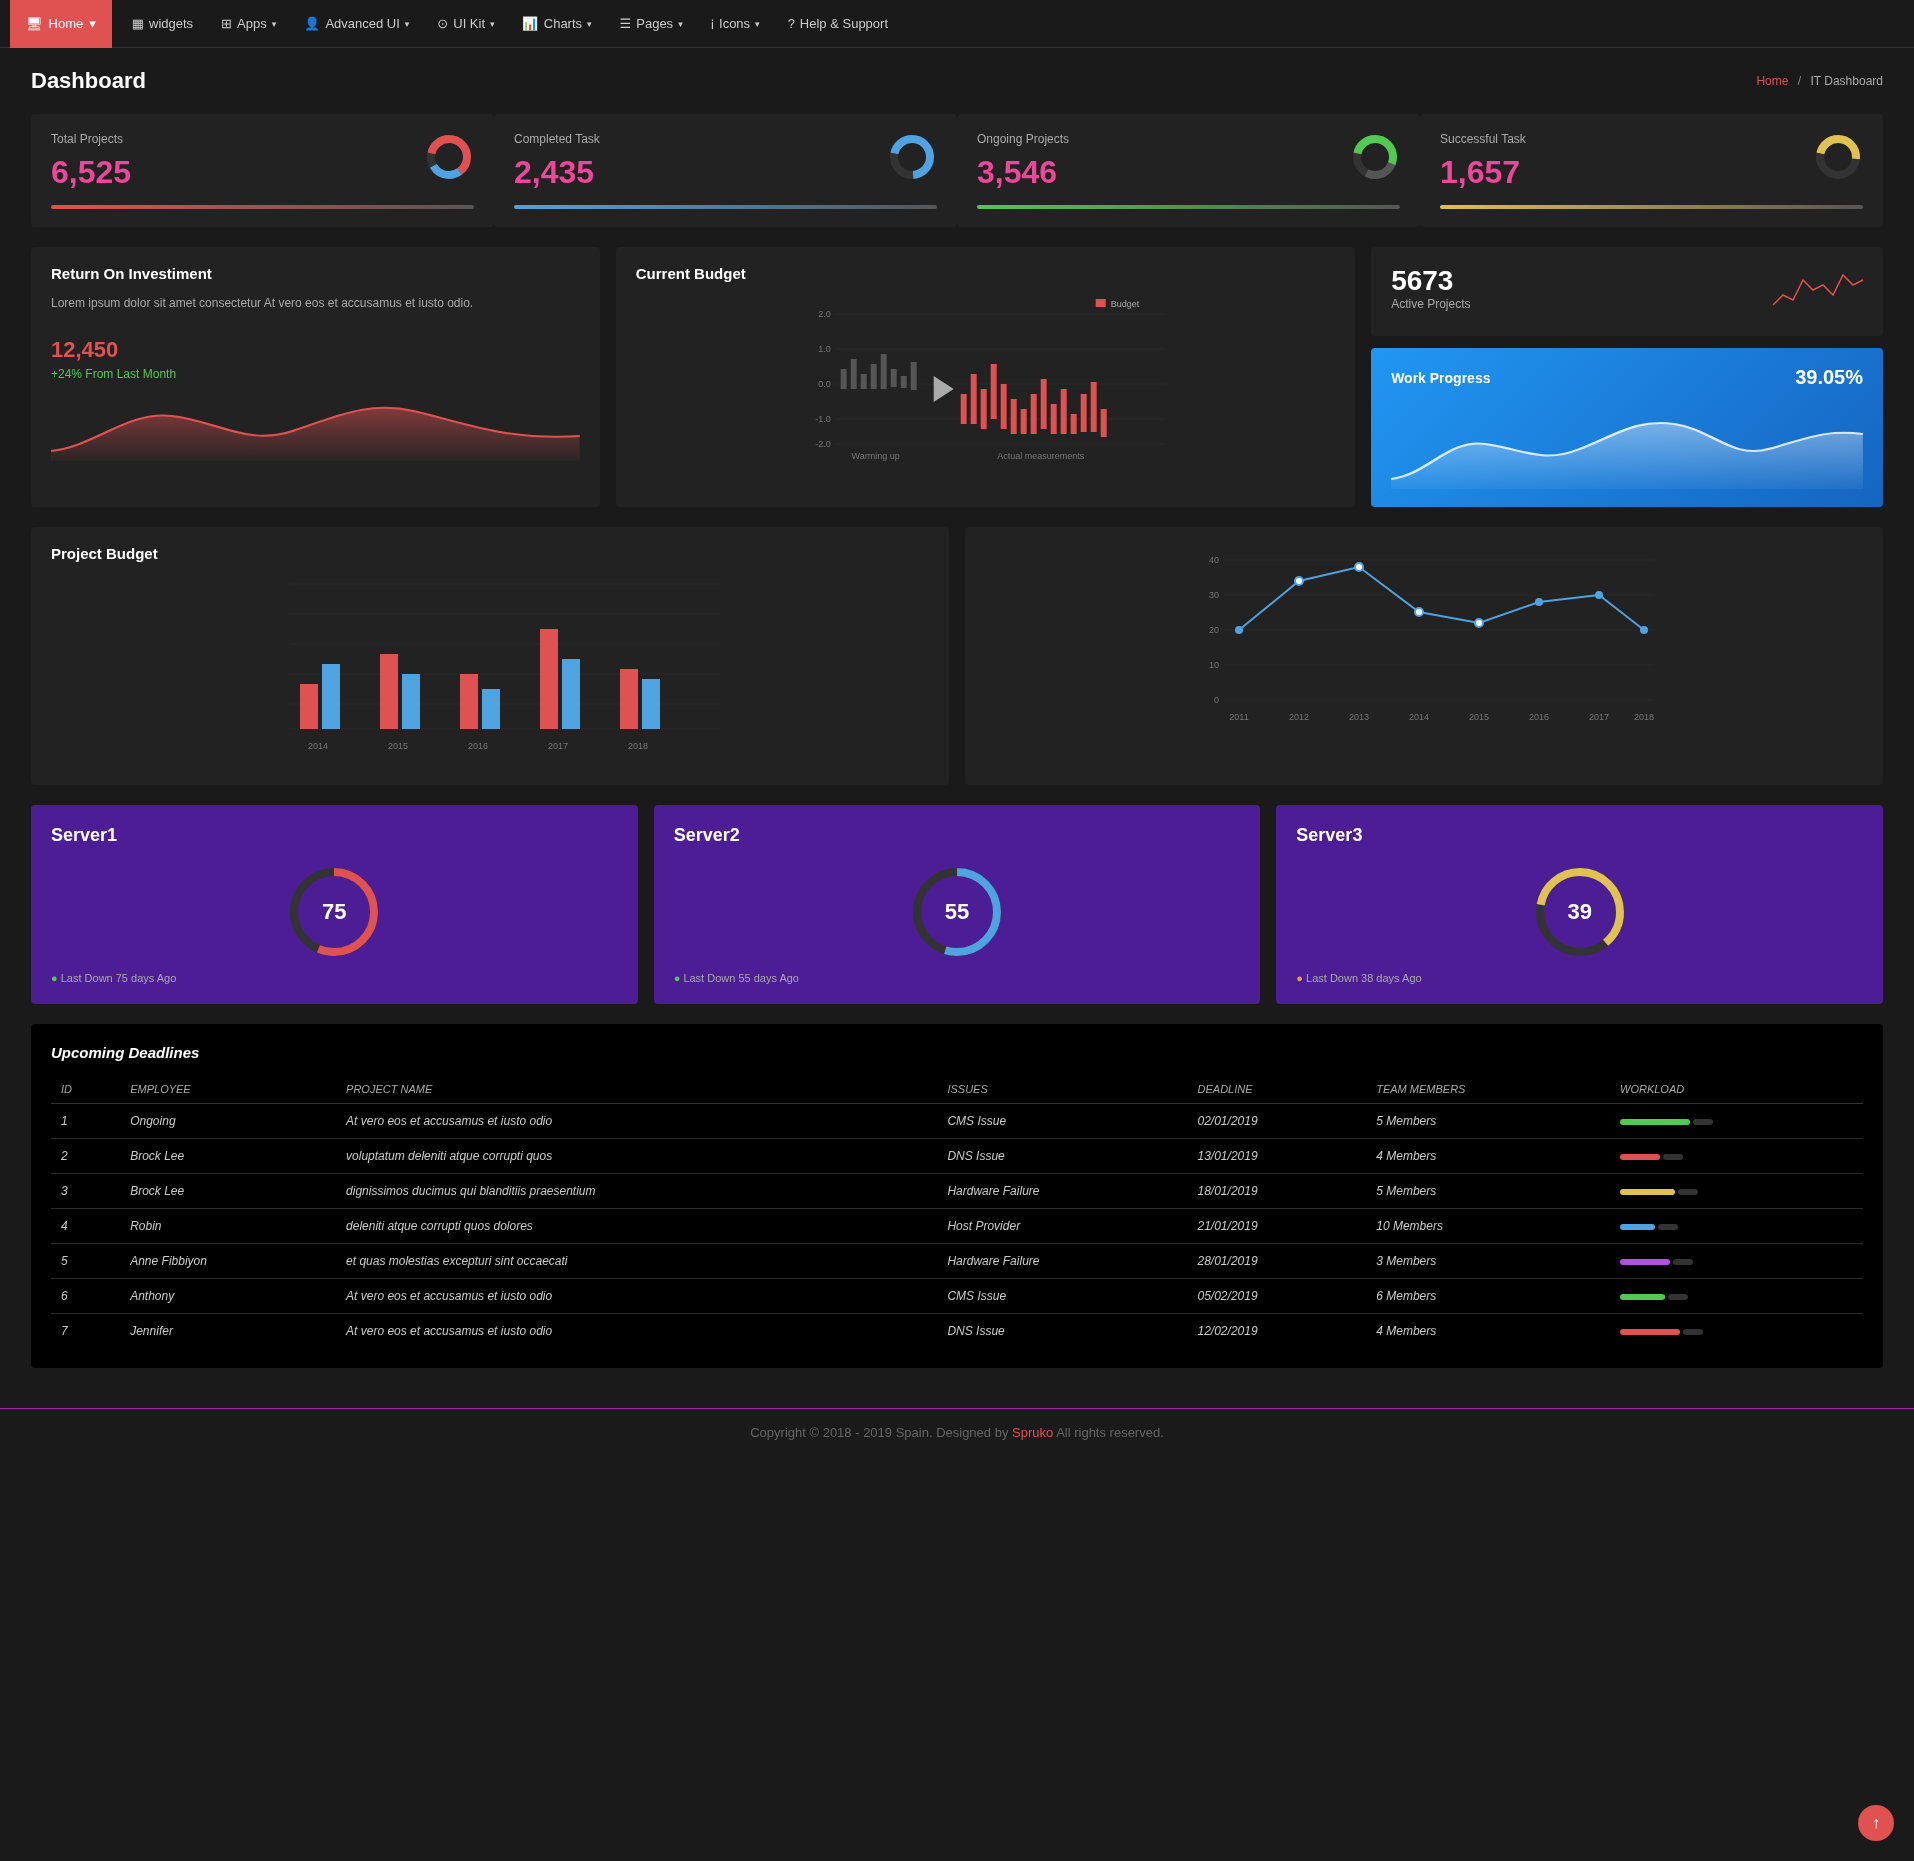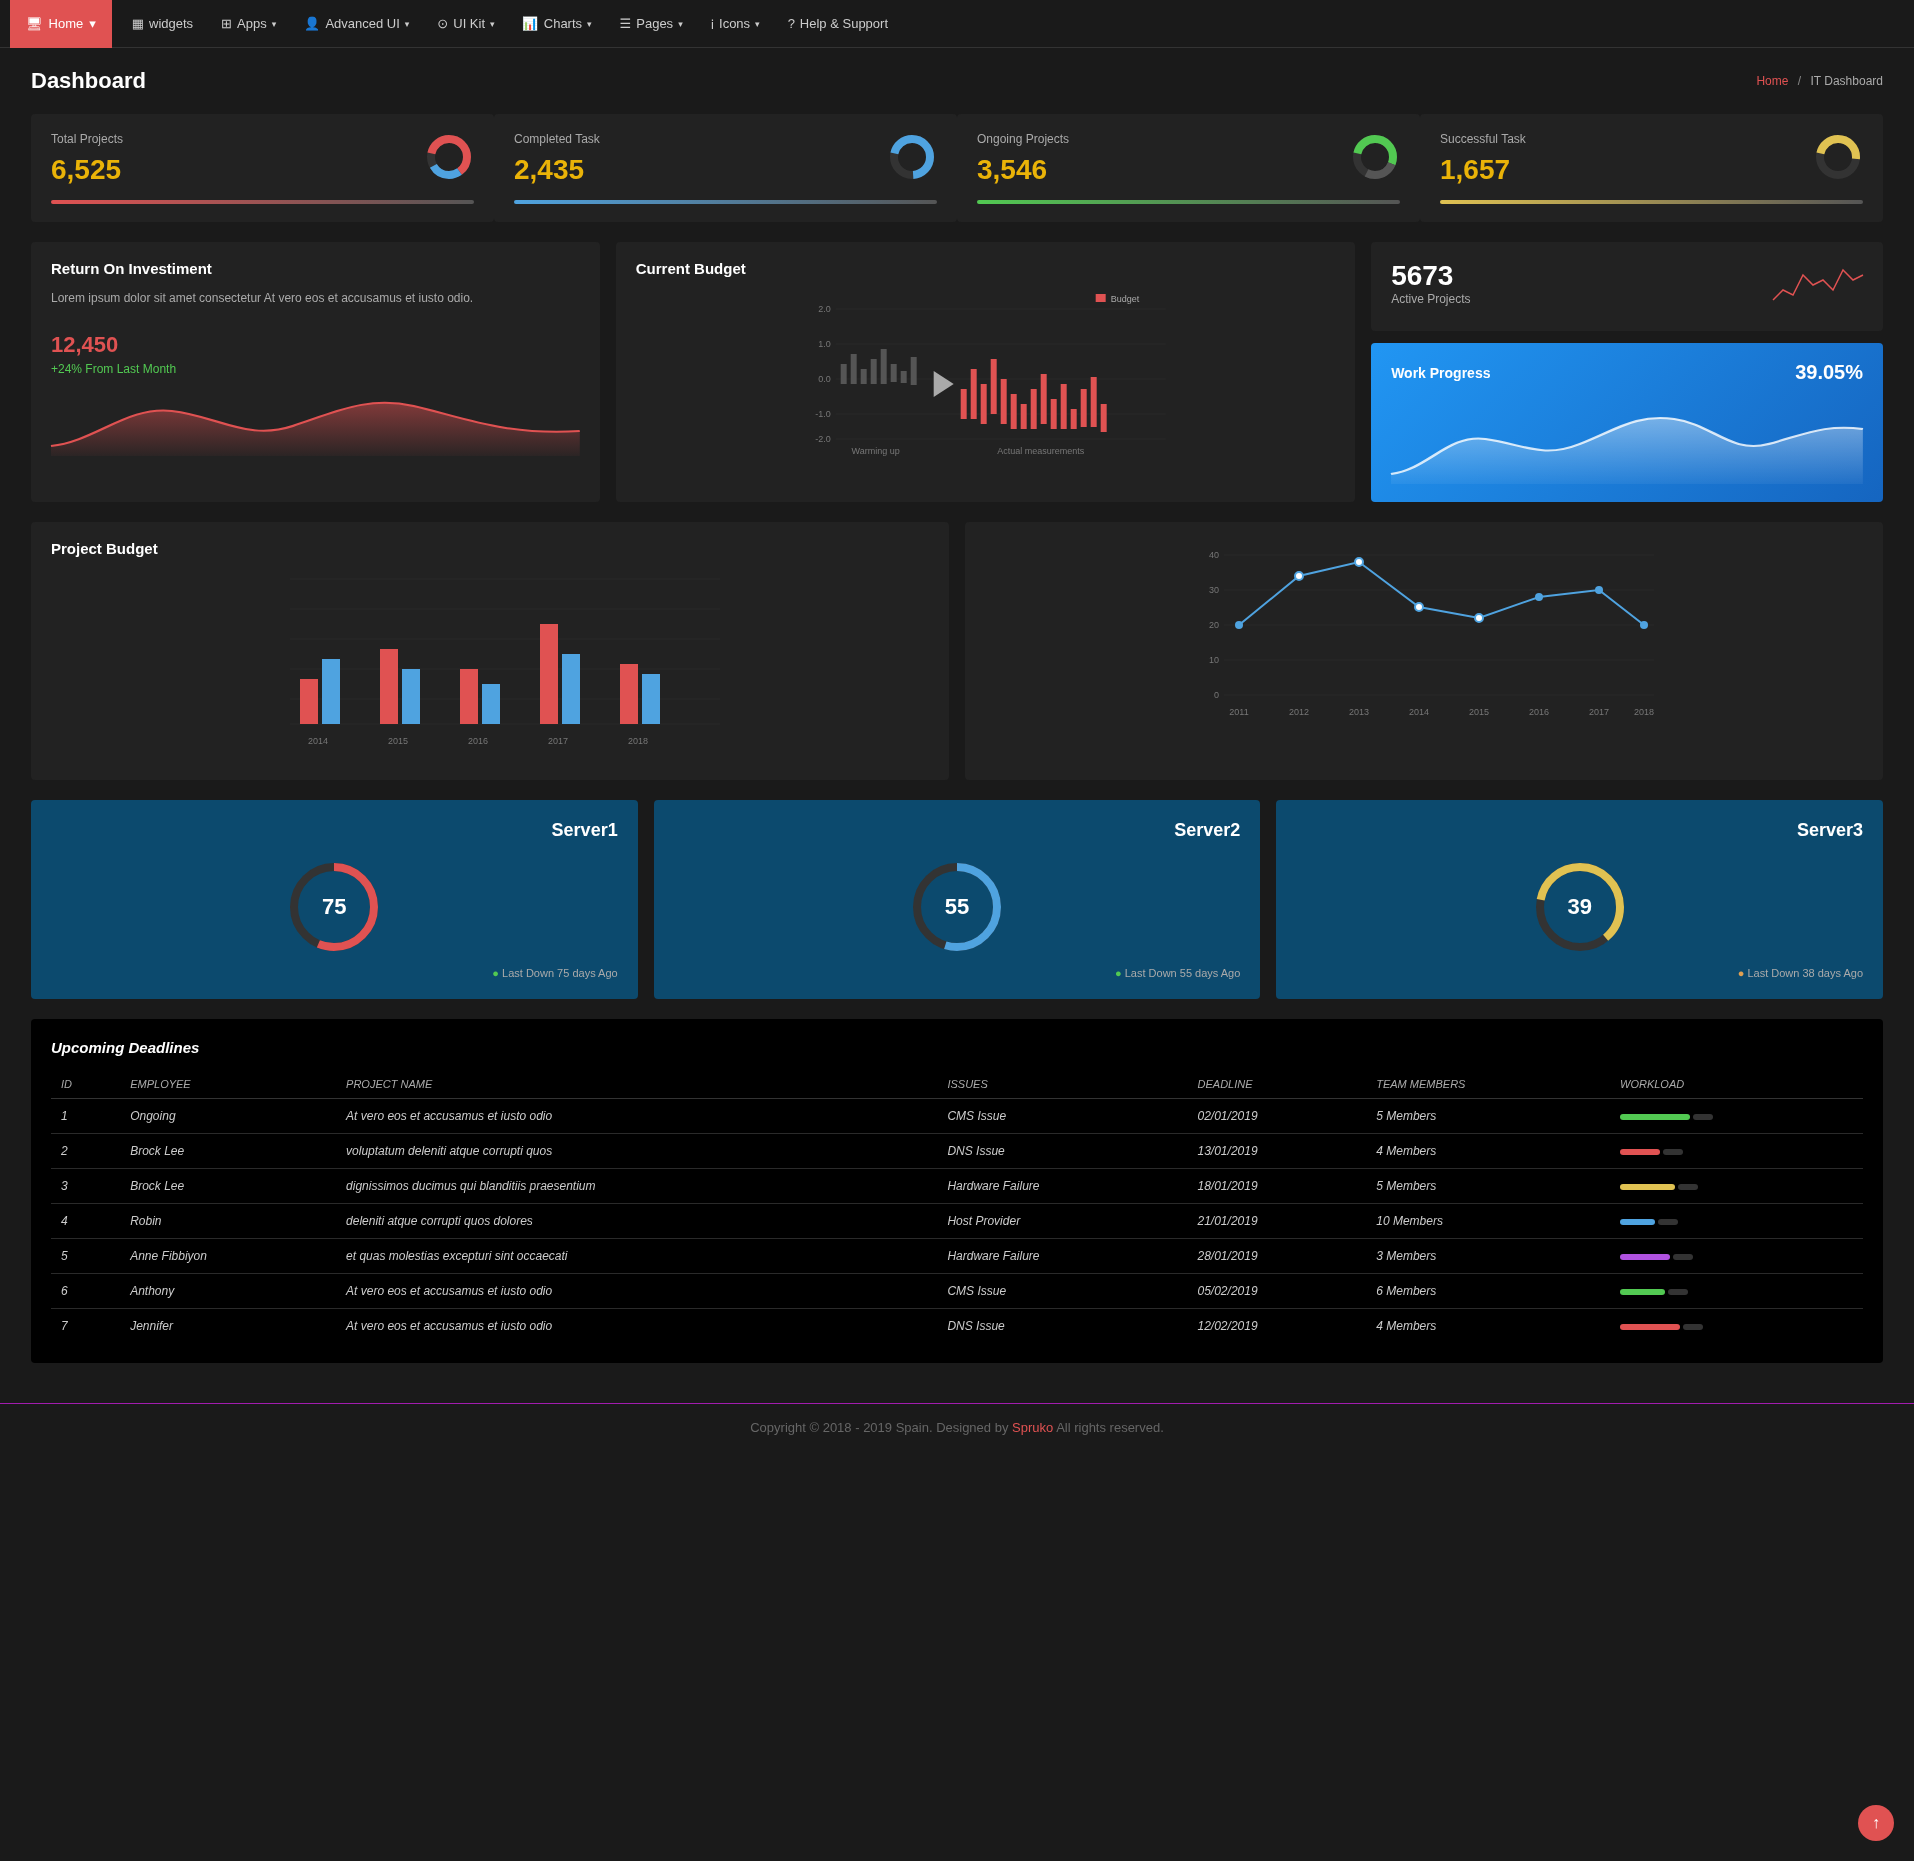--- a/index.html
+++ b/index.html
@@ -19,21 +19,21 @@
     .page-title { color: #fff; font-size: 22px; font-weight: bold; }
     .breadcrumb { font-size: 12px; }
     .breadcrumb .home-link { color: #e05252; }
     .breadcrumb .separator { color: #888; margin: 0 6px; }
     .breadcrumb .current { color: #aaa; }
 
     
     .stat-cards { display: grid; grid-template-columns: repeat(4, 1fr); gap: 0; margin-bottom: 20px; }
     .stat-card { background: #222; border-radius: 4px; padding: 18px 20px; position: relative; overflow: hidden; }
     .stat-label { color: #aaa; font-size: 12px; margin-bottom: 8px; }
-    .stat-value { color: #eab308; font-size: 28px; font-weight: bold; }
+    .stat-value { color: #ec4899; font-size: 32px; font-weight: bold; }
     .stat-icon { position: absolute; right: 20px; top: 18px; width: 50px; height: 50px; }
     .stat-bar { height: 4px; border-radius: 2px; margin-top: 14px; }
     .bar-red { background: linear-gradient(to right, #e05252, #555); }
     .bar-blue { background: linear-gradient(to right, #4fa3e0, #555); }
     .bar-green { background: linear-gradient(to right, #52c952, #555); }
     .bar-yellow { background: linear-gradient(to right, #e0c252, #555); }
 
     
     .row2 { display: grid; grid-template-columns: 1fr 1.3fr 0.9fr; gap: 16px; margin-bottom: 20px; }
     .card { background: #222; border-radius: 4px; padding: 18px 20px; }
@@ -53,21 +53,21 @@
     
     .work-progress-card { background: linear-gradient(135deg, #2196f3, #1565c0); border-radius: 4px; padding: 18px 20px; position: relative; overflow: hidden; }
     .wp-title { color: #fff; font-size: 14px; font-weight: bold; }
     .wp-chart { margin-top: 20px; height: 80px; }
 
     
     .row3 { display: grid; grid-template-columns: 1fr 1fr; gap: 16px; margin-bottom: 20px; }
 
     
     .server-cards { display: grid; grid-template-columns: repeat(3, 1fr); gap: 16px; margin-bottom: 20px; }
-    .server-card { background: #0c4a6e; border-radius: 4px; padding: 20px; text-align: right; }
+    .server-card { background: #4c1d95; border-radius: 4px; padding: 20px; text-align: left; }
     .server-title { color: #fff; font-size: 18px; font-weight: bold; margin-bottom: 16px; }
     .gauge-container { position: relative; width: 100px; height: 100px; margin: 0 auto 10px; }
     .gauge-value { position: absolute; top: 50%; left: 50%; transform: translate(-50%, -50%); color: #fff; font-size: 22px; font-weight: bold; }
     .server-status { font-size: 11px; color: #aaa; margin-top: 8px; }
     .status-green { color: #52c952; }
     .status-orange { color: #e0a052; }
 
     
     .table-card { background: #000000; border-radius: 4px; padding: 20px; margin-bottom: 20px; font-style: italic; }
     .table-title { color: #fff; font-size: 15px; font-weight: bold; margin-bottom: 14px; }

